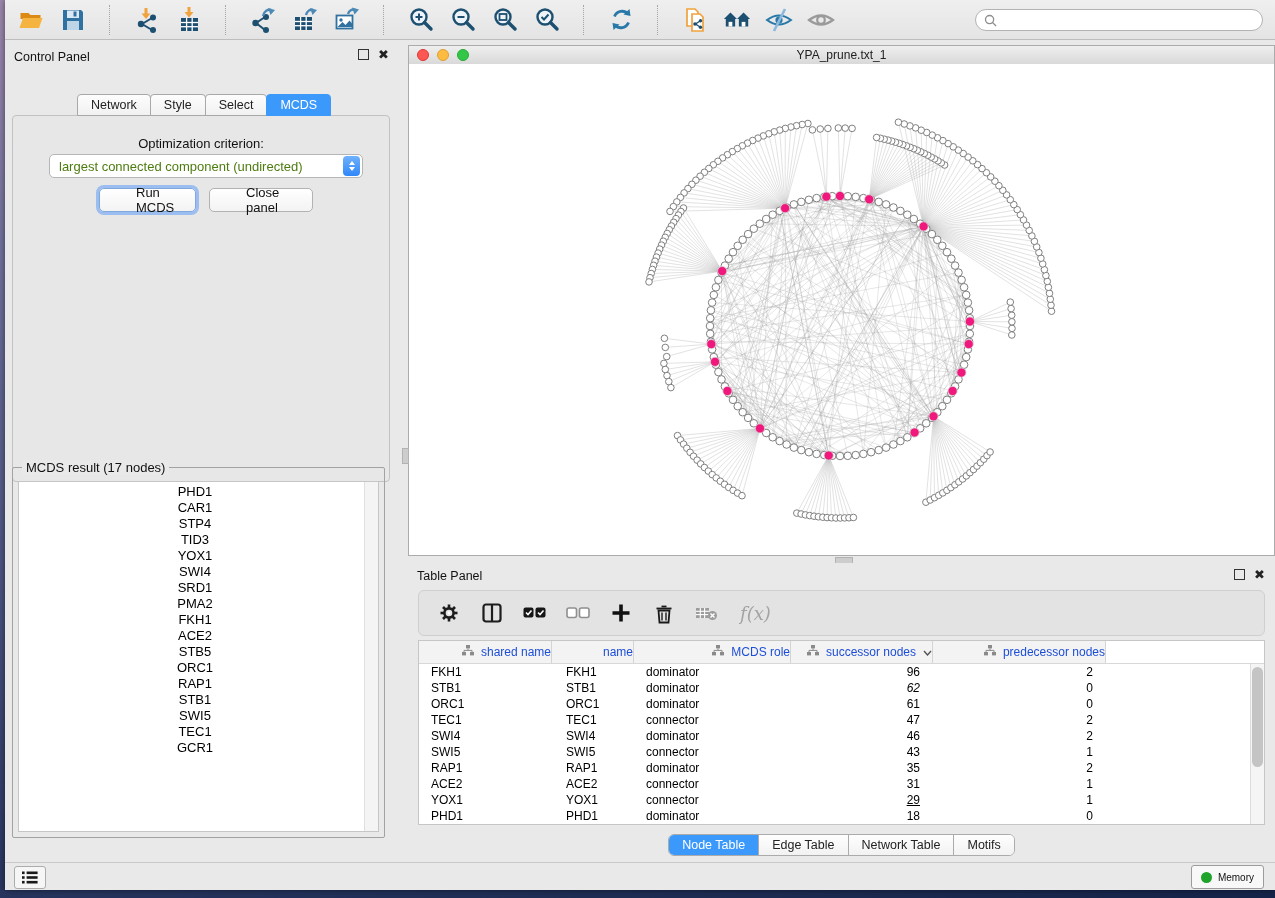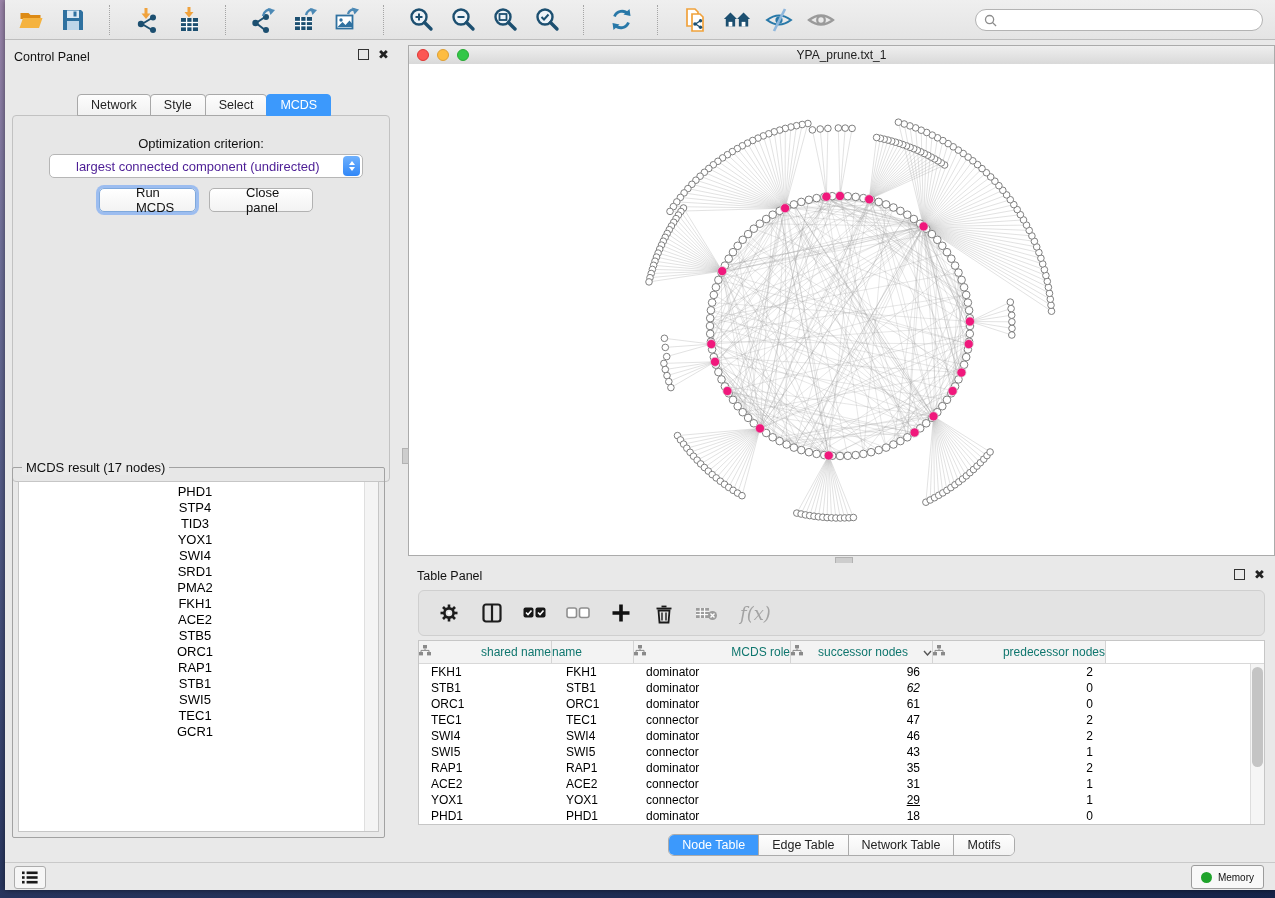--- a/index.html
+++ b/index.html
@@ -23,21 +23,21 @@
   .panel-title{position:absolute;left:9px;top:9px;font-size:12.5px;color:#111;}
   .win-btns{position:absolute;right:8px;top:8px;display:flex;align-items:center;gap:9px;}
   .float-glyph{width:9px;height:9px;border:1.6px solid #333;display:inline-block;}
   .close-glyph{font-size:13px;font-weight:bold;color:#222;line-height:11px;}
   #control-tabs{position:absolute;left:73px;top:53px;height:22px;display:flex;z-index:2;}
   .ctab{height:20px;padding:0 13px;font-size:12.5px;color:#222;display:flex;align-items:center;background:linear-gradient(#FDFDFD,#F1F1F1);border:1px solid #A8A8A8;margin-left:-1px;border-radius:4px 4px 0 0;}
   .ctab.active{background:#3C99FC;border-color:#3C99FC;color:#fff;}
   #mcds-pane{position:absolute;left:7px;top:74px;width:378px;height:367px;background:#E7E7E7;border:1px solid #C2C2C2;border-radius:4px;box-sizing:border-box;}
   #opt-label{position:absolute;left:0;right:0;top:20px;text-align:center;font-size:13px;color:#111;}
   #opt-select{position:absolute;left:36px;top:38px;width:314px;height:24px;background:#fff;border:1px solid #B6B6B6;border-radius:5px;display:flex;align-items:center;box-sizing:border-box;}
-  #opt-select .sel-text{font-size:13px;color:#4c1d95;padding-left:26px;flex:1;}
+  #opt-select .sel-text{font-size:13px;color:#4d7c0f;padding-left:9px;flex:1;}
   .stepper{width:17px;height:20px;margin-right:2px;border-radius:4px;background:linear-gradient(#6FB1FD,#3087F8);display:flex;flex-direction:column;align-items:center;justify-content:center;gap:2px;}
   .tri-up{width:0;height:0;border-left:3.5px solid transparent;border-right:3.5px solid transparent;border-bottom:4px solid #fff;}
   .tri-down{width:0;height:0;border-left:3.5px solid transparent;border-right:3.5px solid transparent;border-top:4px solid #fff;}
   .btn{position:absolute;height:24px;background:linear-gradient(#FFFFFF,#F3F3F3);border:1px solid #B2B2B2;border-radius:5px;font-size:13px;color:#111;display:flex;align-items:center;justify-content:center;box-sizing:border-box;padding-left:36px;}
   #run-btn{left:86px;top:72px;width:97px;border-color:#7FA9DC;box-shadow:0 0 0 3px rgba(82,148,250,.5);}
   #closepanel-btn{left:196px;top:72px;width:104px;}
   #mcds-group{position:absolute;left:7px;top:426px;width:373px;height:371px;border:1px solid #A2A2A2;border-radius:2px;box-sizing:border-box;text-align:center;}
   #mcds-group-title{position:absolute;left:9px;top:-8px;background:#E9E9E9;padding:0 4px;font-size:13px;color:#111;}
   #mcds-box{position:absolute;left:5px;right:5px;top:13px;bottom:5px;background:#fff;border:1px solid #C6C6C6;overflow:hidden;}
   #mcds-scroll{position:absolute;right:0;top:0;bottom:0;width:13px;background:#F4F4F4;border-left:1px solid #DFDFDF;}
@@ -52,21 +52,21 @@
   #net-canvas{position:absolute;left:0;right:0;top:18px;bottom:0;background:#fff;overflow:hidden;}
   .vthumb{position:absolute;left:-6px;top:403px;width:5px;height:14px;background:#CDCDCD;border:1px solid #B2B2B2;}
   .hthumb{position:absolute;left:427px;bottom:-6px;width:16px;height:5px;background:#CDCDCD;border:1px solid #B2B2B2;}
   
   #table-panel{position:absolute;left:403px;top:563px;width:867px;height:297px;background:#E9E9E9;}
   #table-toolbar{position:absolute;left:10px;right:10px;top:27px;height:46px;background:#E3E3E3;border:1px solid #CFCFCF;border-radius:6px;display:flex;align-items:center;padding-left:18px;gap:19px;box-sizing:border-box;}
   .ttbi{width:24px;height:24px;display:flex;align-items:center;justify-content:center;}
   #fx-label{font-family:"DejaVu Serif",serif;font-style:italic;font-size:18px;color:#A3A3A3;margin-left:2px;}
   #table-wrap{position:absolute;left:10px;right:10px;top:77px;height:185px;background:#fff;border:1px solid #C6C6C6;box-sizing:border-box;overflow:hidden;}
   #table-header{display:flex;height:22px;border-bottom:1px solid #D8D8D8;background:#F3F3F3;}
-  .hcell{display:flex;align-items:center;justify-content:space-between;font-size:12px;color:#0f766e;border-right:1px solid #D4D4D4;box-sizing:border-box;gap:7px;}
+  .hcell{display:flex;align-items:center;justify-content:flex-end;font-size:12px;color:#1d4ed8;border-right:1px solid #D4D4D4;box-sizing:border-box;gap:7px;}
   .hcell.filler{background:#fff;border-right:none;flex:1;}
   #table-rows{position:absolute;left:0;right:14px;top:23px;bottom:0;}
   .trow{display:flex;height:16px;align-items:center;}
   .tcell{font-size:12px;color:#000;box-sizing:border-box;white-space:nowrap;overflow:hidden;}
   .tcell.l{padding-left:12px;text-align:left;}
   .tcell.l2{padding-left:14px;text-align:left;}
   .tcell.r{padding-right:13px;text-align:right;}
   #table-vscroll{position:absolute;right:0;top:23px;bottom:0;width:13px;background:#F5F5F5;border-left:1px solid #DDDDDD;}
   #table-vthumb{position:absolute;left:1px;right:1px;top:3px;height:100px;background:#C4C4C4;border-radius:6px;}
   #bottom-tabs{position:absolute;left:0;right:0;top:271px;display:flex;justify-content:center;}
@@ -272,20 +272,21 @@
       </div>
       <div class="btn" id="run-btn">Run MCDS</div>
       <div class="btn" id="closepanel-btn">Close panel</div>
     </div>
 
     <div id="mcds-group">
       <div id="mcds-group-title">MCDS result (17 nodes)</div>
       <div id="mcds-box">
         <div id="mcds-list">
             <div class="mitem">PHD1</div>
+            <div class="mitem">CAR1</div>
             <div class="mitem">STP4</div>
             <div class="mitem">TID3</div>
             <div class="mitem">YOX1</div>
             <div class="mitem">SWI4</div>
             <div class="mitem">SRD1</div>
             <div class="mitem">PMA2</div>
             <div class="mitem">FKH1</div>
             <div class="mitem">ACE2</div>
             <div class="mitem">STB5</div>
             <div class="mitem">ORC1</div>

